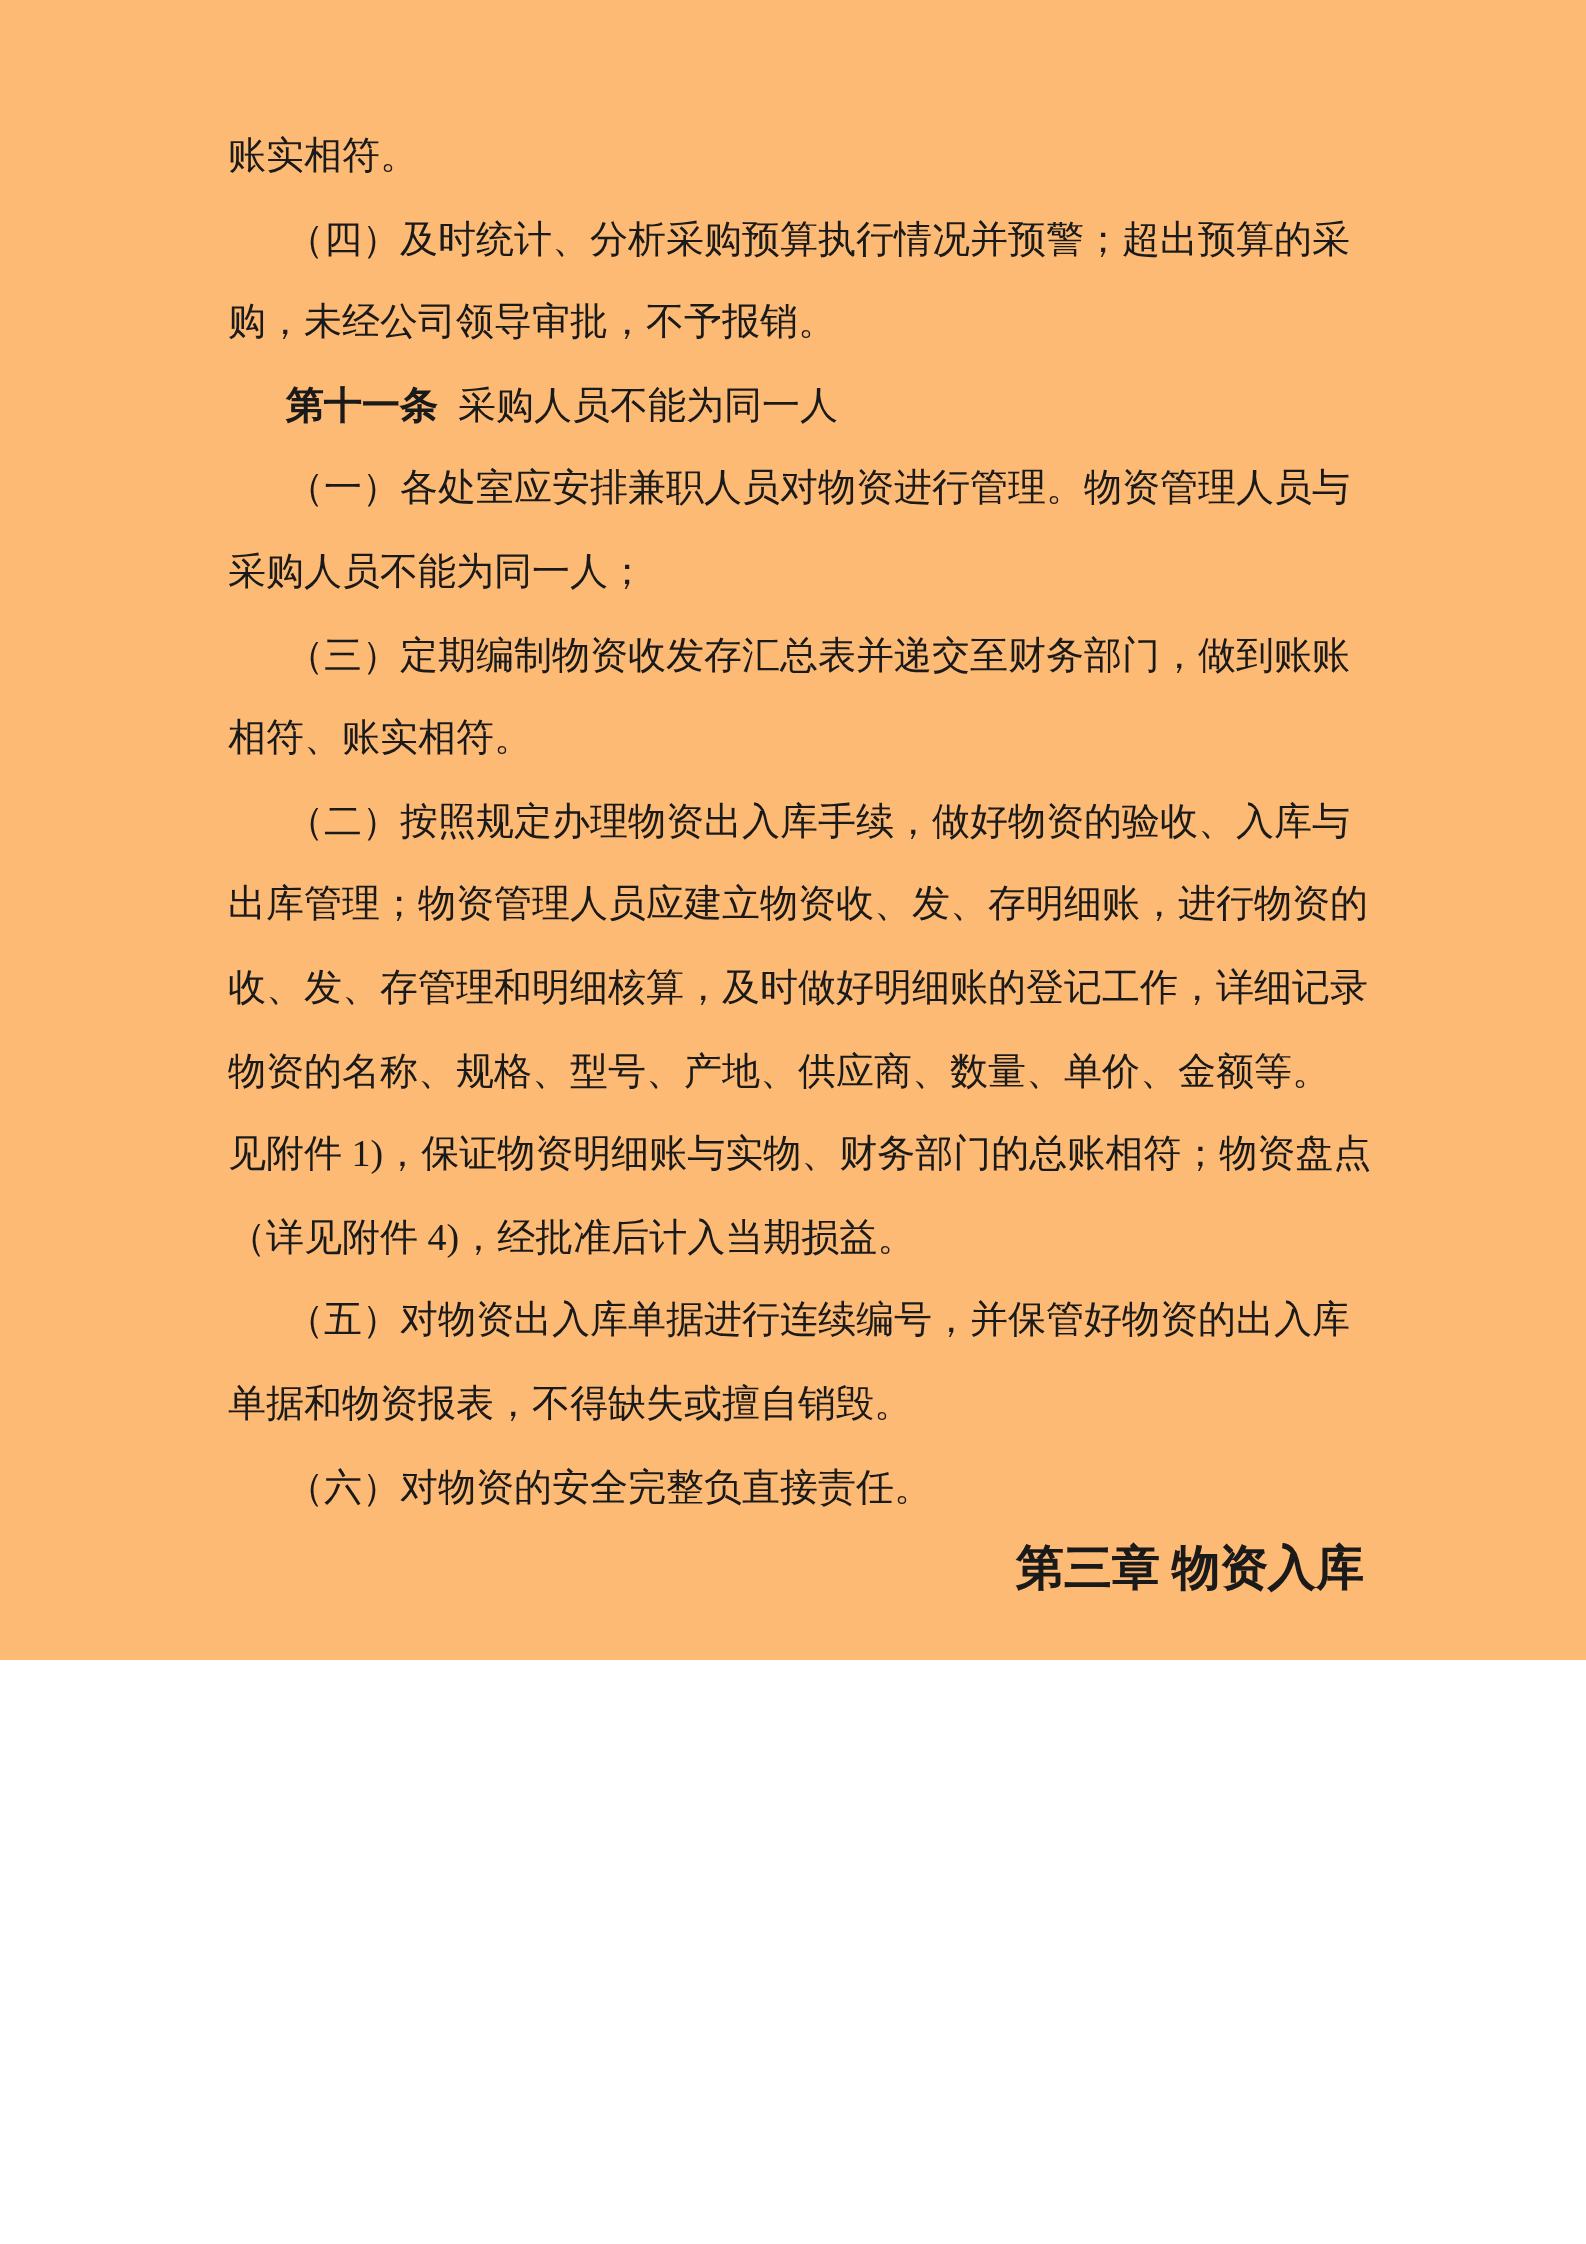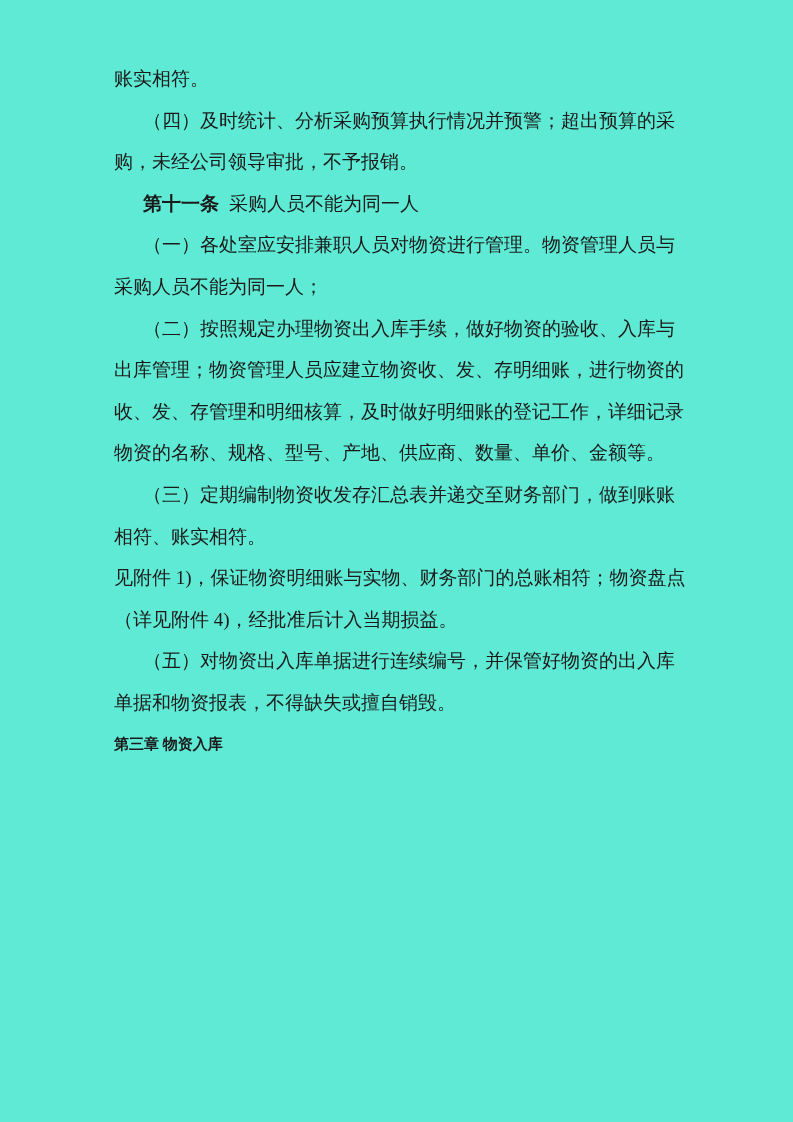--- a/index.html
+++ b/index.html
@@ -3,22 +3,22 @@
 <meta charset="utf-8">
 <style>
   html, body {
     margin: 0;
     padding: 0;
     background: #ffffff;
   }
   .page {
     position: relative;
     width: 793px;
-    height: 1122px;
-    background: #5eead4;
+    height: 830px;
+    background: #fdba74;
     overflow: hidden;
     font-family: "Liberation Serif", "DejaVu Serif", serif;
     color: #1a1a1a;
   }
   .content {
     position: absolute;
     left: 114px;
     top: 58px;
     width: 568px;
     font-size: 19px;
@@ -33,23 +33,23 @@
   .indent {
     text-indent: 29px;
   }
   .clause-num {
     font-weight: 700;
     margin-right: 10px;
   }
   .chapter {
     margin: 0;
     margin-top: 38px;
-    text-align: left;
+    text-align: right;
     font-weight: 700;
-    font-size: 15px;
+    font-size: 24px;
     line-height: 41.6px;
     white-space: nowrap;
   }
 </style>
 </head>
 <body>
 
 <div class="page">
   <div class="content">
 
@@ -65,39 +65,42 @@
     <div>
       <p class="indent"><strong class="clause-num">第十一条</strong><span>采购人员不能为同一人</span></p>
     </div>
 
     <div>
       <p class="indent">（一）各处室应安排兼职人员对物资进行管理。物资管理人员与</p>
       <p>采购人员不能为同一人；</p>
     </div>
 
     <div>
+      <p class="indent">（三）定期编制物资收发存汇总表并递交至财务部门，做到账账</p>
+      <p>相符、账实相符。</p>
+    </div>
+
+    <div>
       <p class="indent">（二）按照规定办理物资出入库手续，做好物资的验收、入库与</p>
       <p>出库管理；物资管理人员应建立物资收、发、存明细账，进行物资的</p>
       <p>收、发、存管理和明细核算，及时做好明细账的登记工作，详细记录</p>
       <p>物资的名称、规格、型号、产地、供应商、数量、单价、金额等。</p>
-    </div>
-
-    <div>
-      <p class="indent">（三）定期编制物资收发存汇总表并递交至财务部门，做到账账</p>
-      <p>相符、账实相符。</p>
     </div>
 
     <div>
       <p>见附件 1)，保证物资明细账与实物、财务部门的总账相符；物资盘点</p>
       <p>（详见附件 4)，经批准后计入当期损益。</p>
     </div>
 
     <div>
       <p class="indent">（五）对物资出入库单据进行连续编号，并保管好物资的出入库</p>
       <p>单据和物资报表，不得缺失或擅自销毁。</p>
     </div>
 
+    <div>
+      <p class="indent">（六）对物资的安全完整负直接责任。</p>
+    </div>
 
     <p class="chapter">第三章 物资入库</p>
 
 
   </div>
 </div>
 
 </body></html>

